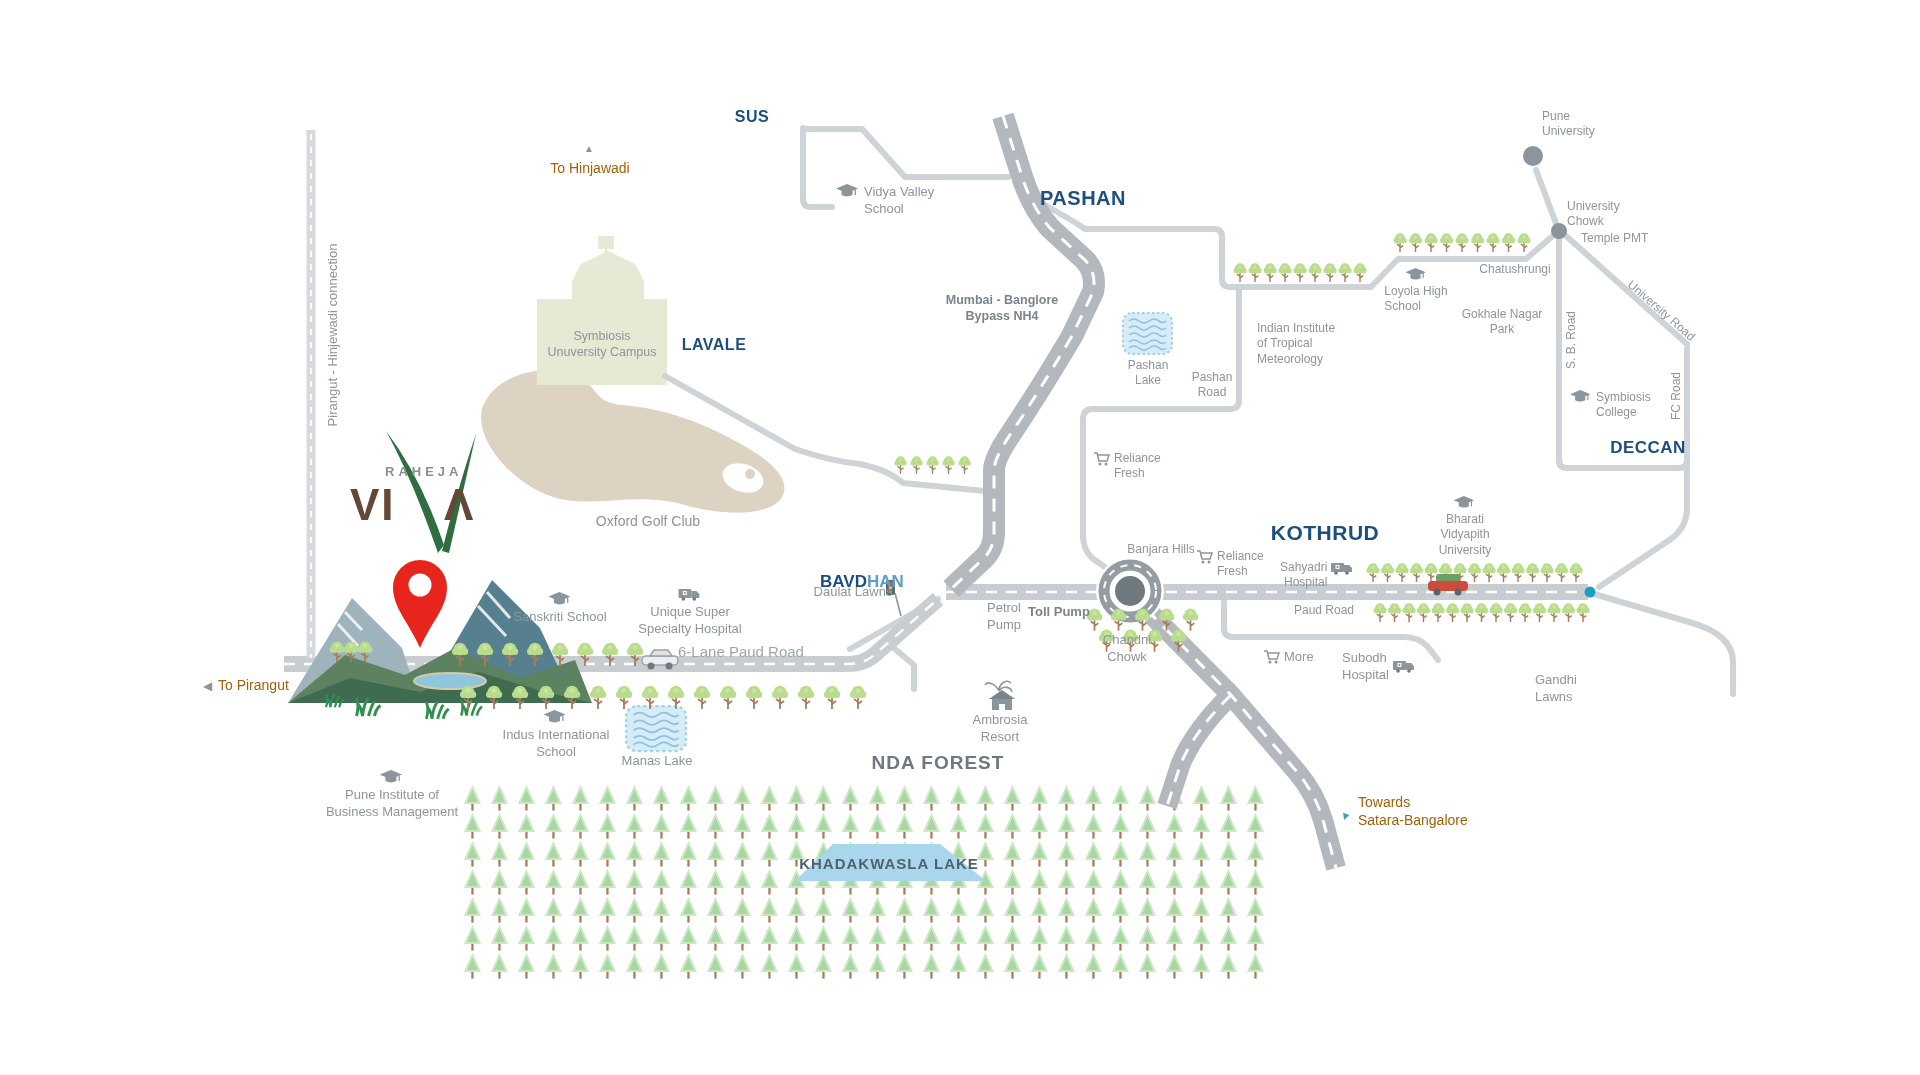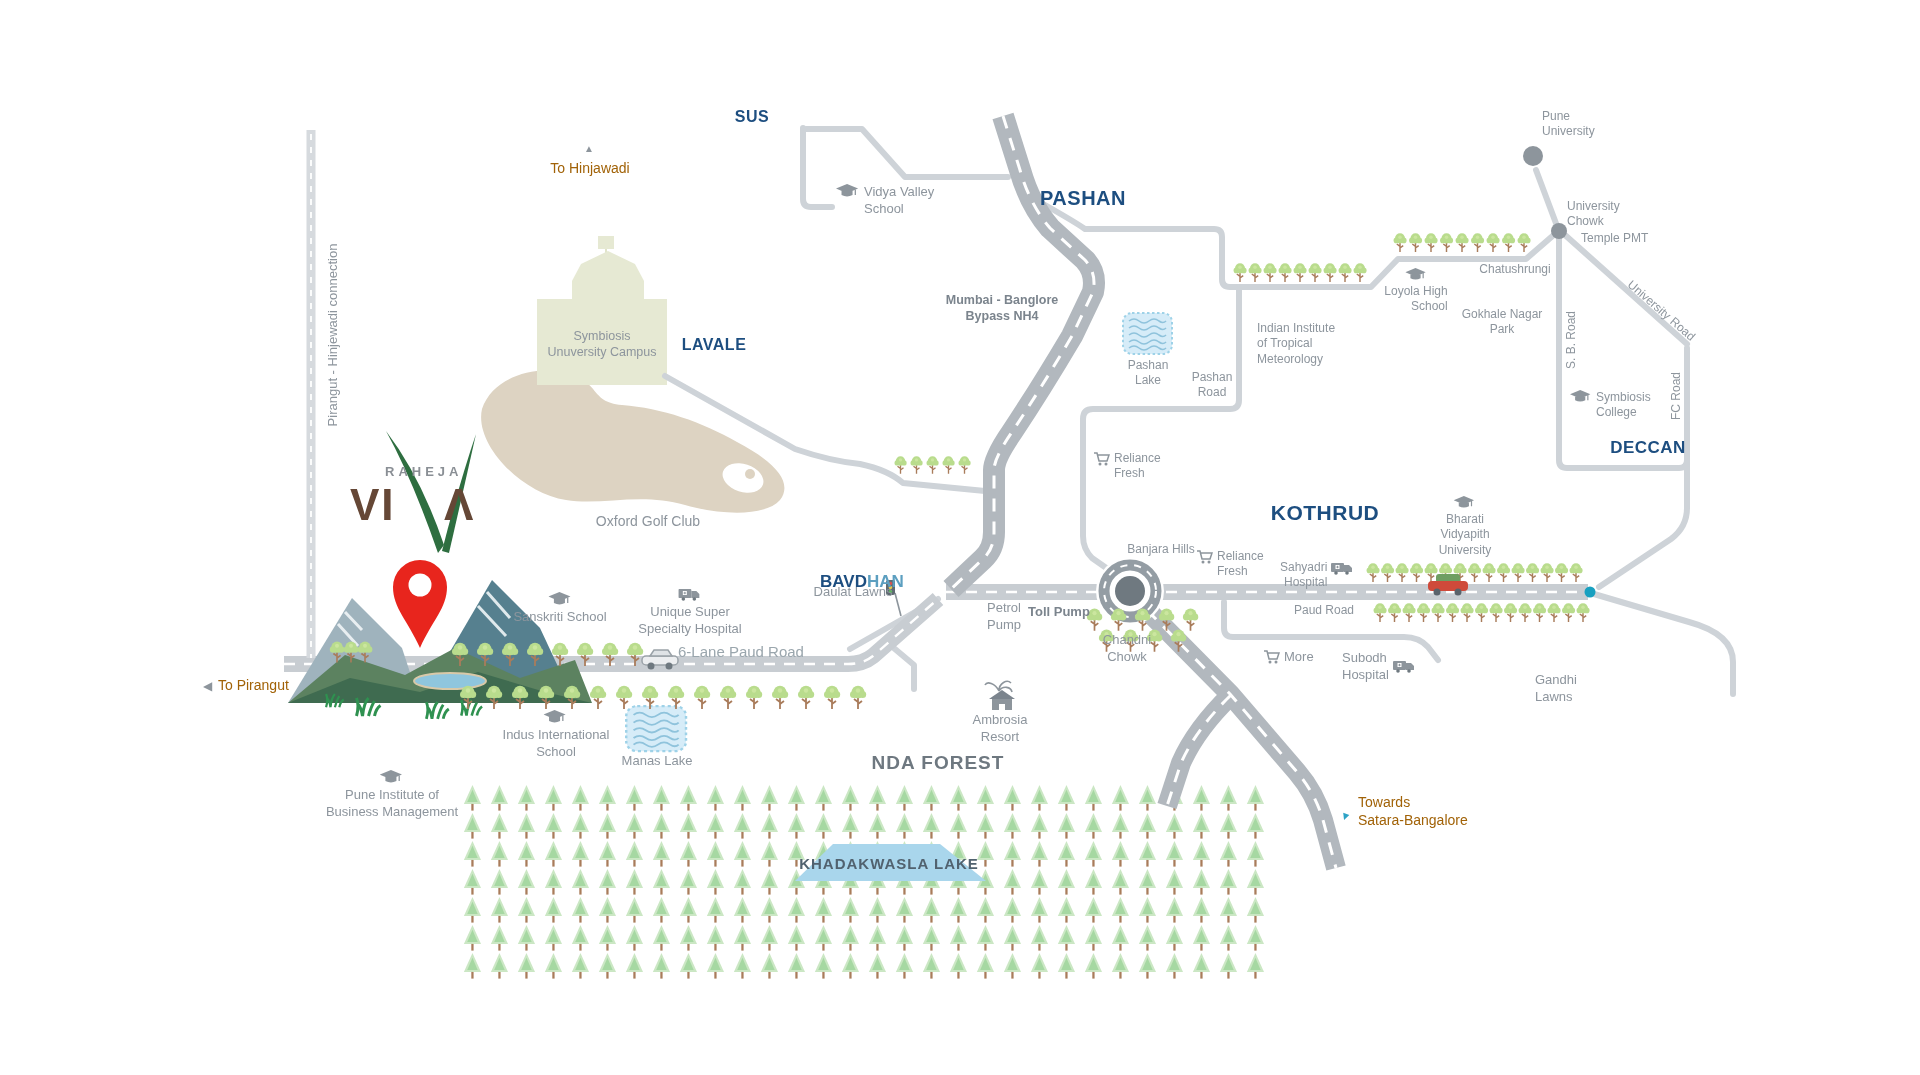--- a/index.html
+++ b/index.html
@@ -535,21 +535,21 @@
 <div class="lbl c sm" style="left:1212px;top:370px;">Pashan
 Road</div>
 <div class="lbl sm" style="left:1257px;top:321px;">Indian Institute
 of Tropical
 Meteorology</div>
 
 <div class="lbl col sm" style="left:1416px;top:268px;transform:translateX(-50%);">
   <svg class="ic" width="22" height="14">
         <use href="#cap" transform="scale(0.85)"></use>
       </svg>
-  <span style="text-align:right;">Loyola High
+  <span style="text-align:left;">Loyola High
 School</span>
 </div>
 
 <div class="lbl sm c" style="left:1515px;top:262px;">Chatushrungi</div>
 <div class="lbl sm c" style="left:1502px;top:307px;">Gokhale Nagar
 Park</div>
 <div class="lbl sm" style="left:1542px;top:109px;">Pune
 University</div>
 <div class="lbl sm" style="left:1567px;top:199px;">University
 Chowk</div>
@@ -561,21 +561,21 @@
 
 <div class="lbl row sm" style="left:1570px;top:390px;">
   <svg class="ic" width="22" height="14">
         <use href="#cap" transform="scale(0.85)"></use>
       </svg>
   <span>Symbiosis
 College</span>
 </div>
 
 <div class="lbl region c" style="left:1648px;top:437px;font-size:17px;">DECCAN</div>
-<div class="lbl region c" style="left:1325px;top:500px;font-size:21px;">KOTHRUD</div>
+<div class="lbl region c" style="left:1325px;top:520px;font-size:21px;">KOTHRUD</div>
 
 <div class="lbl col sm" style="left:1465px;top:496px;transform:translateX(-50%);">
   <svg class="ic" width="22" height="14">
         <use href="#cap" transform="scale(0.85)"></use>
       </svg>
   <span style="text-align:center;">Bharati
 Vidyapith
 University</span>
 </div>
 

